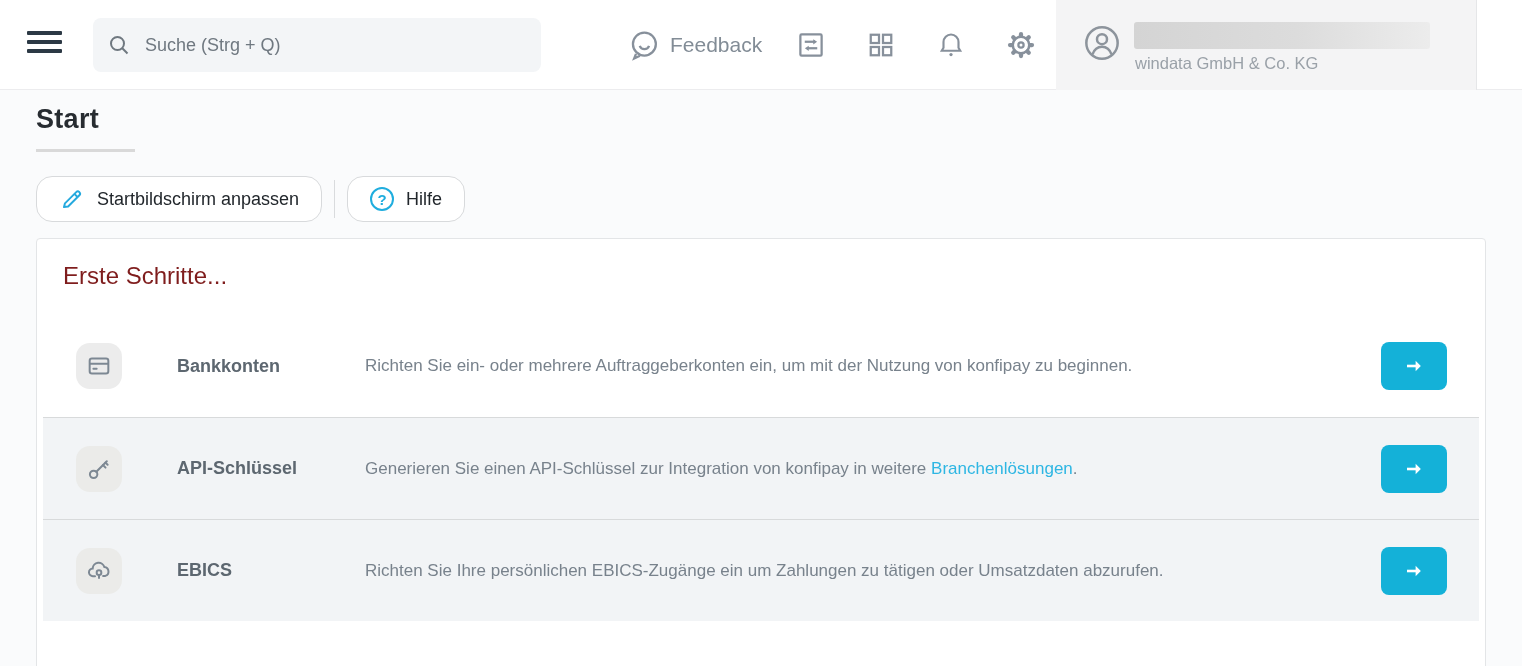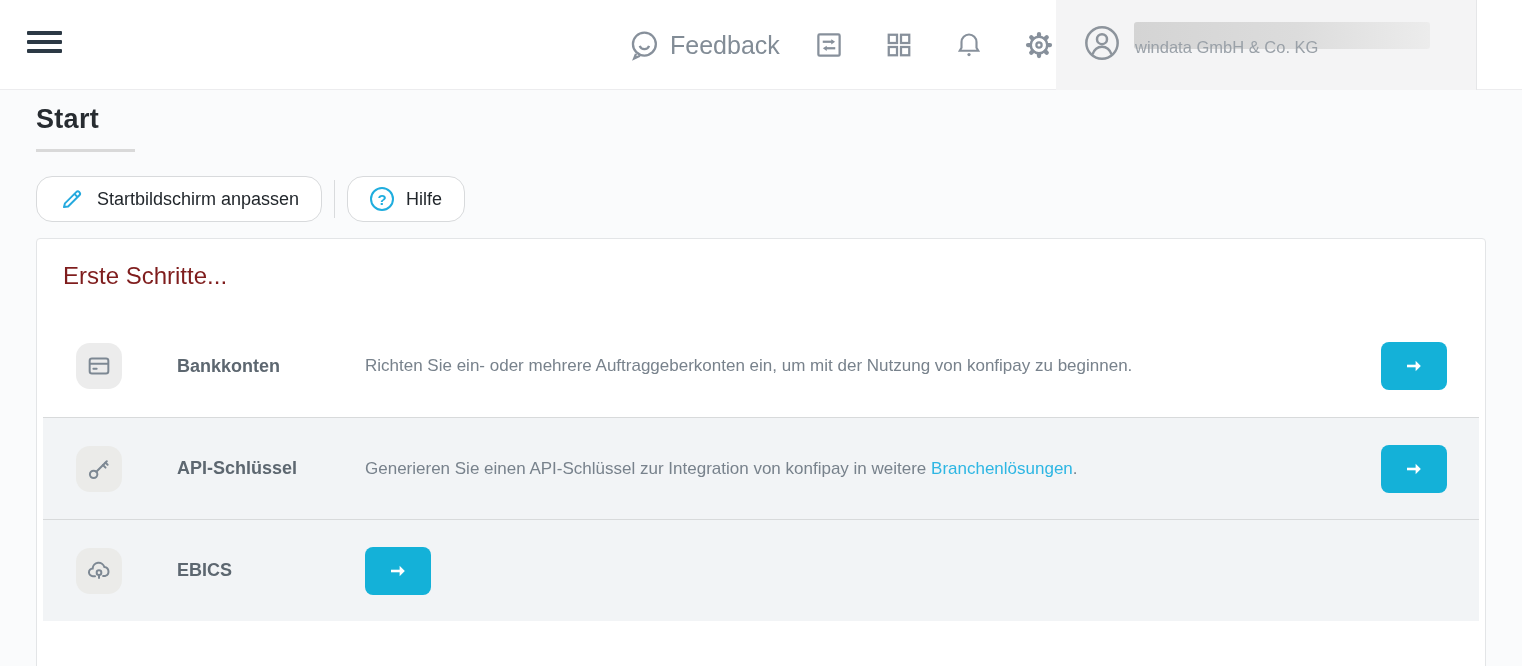--- a/index.html
+++ b/index.html
@@ -26,32 +26,32 @@
     flex:1; border:none; outline:none; background:transparent;
     font-family:"Liberation Sans", sans-serif; font-size:18px; color:#4a525b;
   }
   .searchbox input::placeholder { color:#6f7880; opacity:1; }
   .header-icons {
     position:absolute; left:628px; top:0; height:90px;
     display:flex; align-items:center;
   }
   .hbtn { display:flex; align-items:center; background:none; border:none; cursor:pointer; padding:0; }
   .hbtn + .hbtn { margin-left:40px; }
-  .feedback-label { font-size:25px; color:#828c96; margin-left:10px; font-family:"Liberation Sans", sans-serif; }
+  .feedback-label { font-size:21px; color:#828c96; margin-left:10px; font-family:"Liberation Sans", sans-serif; }
   .user-box {
     position:absolute; left:1056px; top:0; width:421px; height:90px;
     background:#f4f4f5; border-right:1px solid #e5e6e8; cursor:pointer;
   }
   .user-avatar { position:absolute; left:26px; top:23px; }
   .user-redacted {
     position:absolute; left:78px; top:22px; width:296px; height:27px;
     border-radius:3px;
     background:linear-gradient(90deg,#d4d4d4 0%, #dcdcdc 55%, #ececec 100%);
   }
-  .user-company { position:absolute; left:79px; top:38px; font-size:16.5px; color:#9aa1a8; }
+  .user-company { position:absolute; left:79px; top:54px; font-size:16.5px; color:#9aa1a8; }
   
   .page-title { position:absolute; left:36px; top:104px; font-size:27px; font-weight:700; color:#272c31; letter-spacing:0.3px; }
   .title-underline { position:absolute; left:36px; top:149px; width:99px; height:3px; background:#d9d9d9; }
   .toolbar { position:absolute; left:36px; top:176px; display:flex; align-items:center; }
   .toolbar-btn {
     height:46px; background:#ffffff; border:1px solid #d8dadc; border-radius:16px;
     display:flex; align-items:center; padding:0 22px; cursor:pointer;
     font-family:"Liberation Sans", sans-serif; font-size:18px; color:#22272c;
   }
   .toolbar-btn .btn-label { margin-left:12px; }
@@ -90,20 +90,27 @@
 <body>
 
 <div class="header">
 
   <div class="hamburger">
     <span></span>
       <span></span>
       <span></span>
   </div>
 
+  <div class="searchbox">
+    <svg width="24" height="24" viewBox="0 0 24 24" fill="none" stroke="#6f7880" stroke-width="2">
+      <circle cx="10.5" cy="10.5" r="6.5"></circle>
+        <line x1="15.3" y1="15.3" x2="20.5" y2="20.5"></line>
+    </svg>
+    <input type="text" placeholder="Suche (Strg + Q)" style="">
+  </div>
 
   <div class="header-icons">
     <button class="hbtn">
       <svg width="32" height="32" viewBox="0 0 24 24" fill="none" stroke="#87909b" stroke-width="1.7">
         <circle cx="12.3" cy="11.3" r="8.6"></circle>
         <path d="M6 18.6 L4.6 22.2 L9 20.1"></path>
         <path d="M8.8 12.6 a3.7 3.7 0 0 0 7 0"></path>
       </svg>
       <span class="feedback-label">Feedback</span>
     </button>
@@ -229,20 +236,21 @@
 
     <div class="row shaded">
       <div class="icon-box">
         <svg width="28" height="28" viewBox="0 0 24 24" fill="none" stroke="#7d8893" stroke-width="1.7" stroke-linecap="round">
           <path d="M8.6 16.4 H6.8 a3.3 3.3 0 0 1 -0.2-6.6 5.1 5.1 0 0 1 10-1.2 3.9 3.9 0 0 1 0.8 7.6 h-1.9"></path>
           <circle cx="12" cy="13.4" r="2"></circle>
           <path d="M12 15.4 v2.6"></path>
         </svg>
       </div>
       <div class="row-label">EBICS</div>
+      <div class="row-desc">Richten Sie Ihre persönlichen EBICS-Zugänge ein um Zahlungen zu tätigen oder Umsatzdaten abzurufen.</div>
       <button class="arrow-btn">
         <svg width="24" height="24" viewBox="0 0 24 24">
           <line x1="5" y1="12" x2="15" y2="12" stroke="#ffffff" stroke-width="2.6"></line>
           <path d="M13.6 6.8 L18.8 12 L13.6 17.2 Z" fill="#ffffff"></path>
         </svg>
       </button>
     </div>
 
   </div>
 </div>

